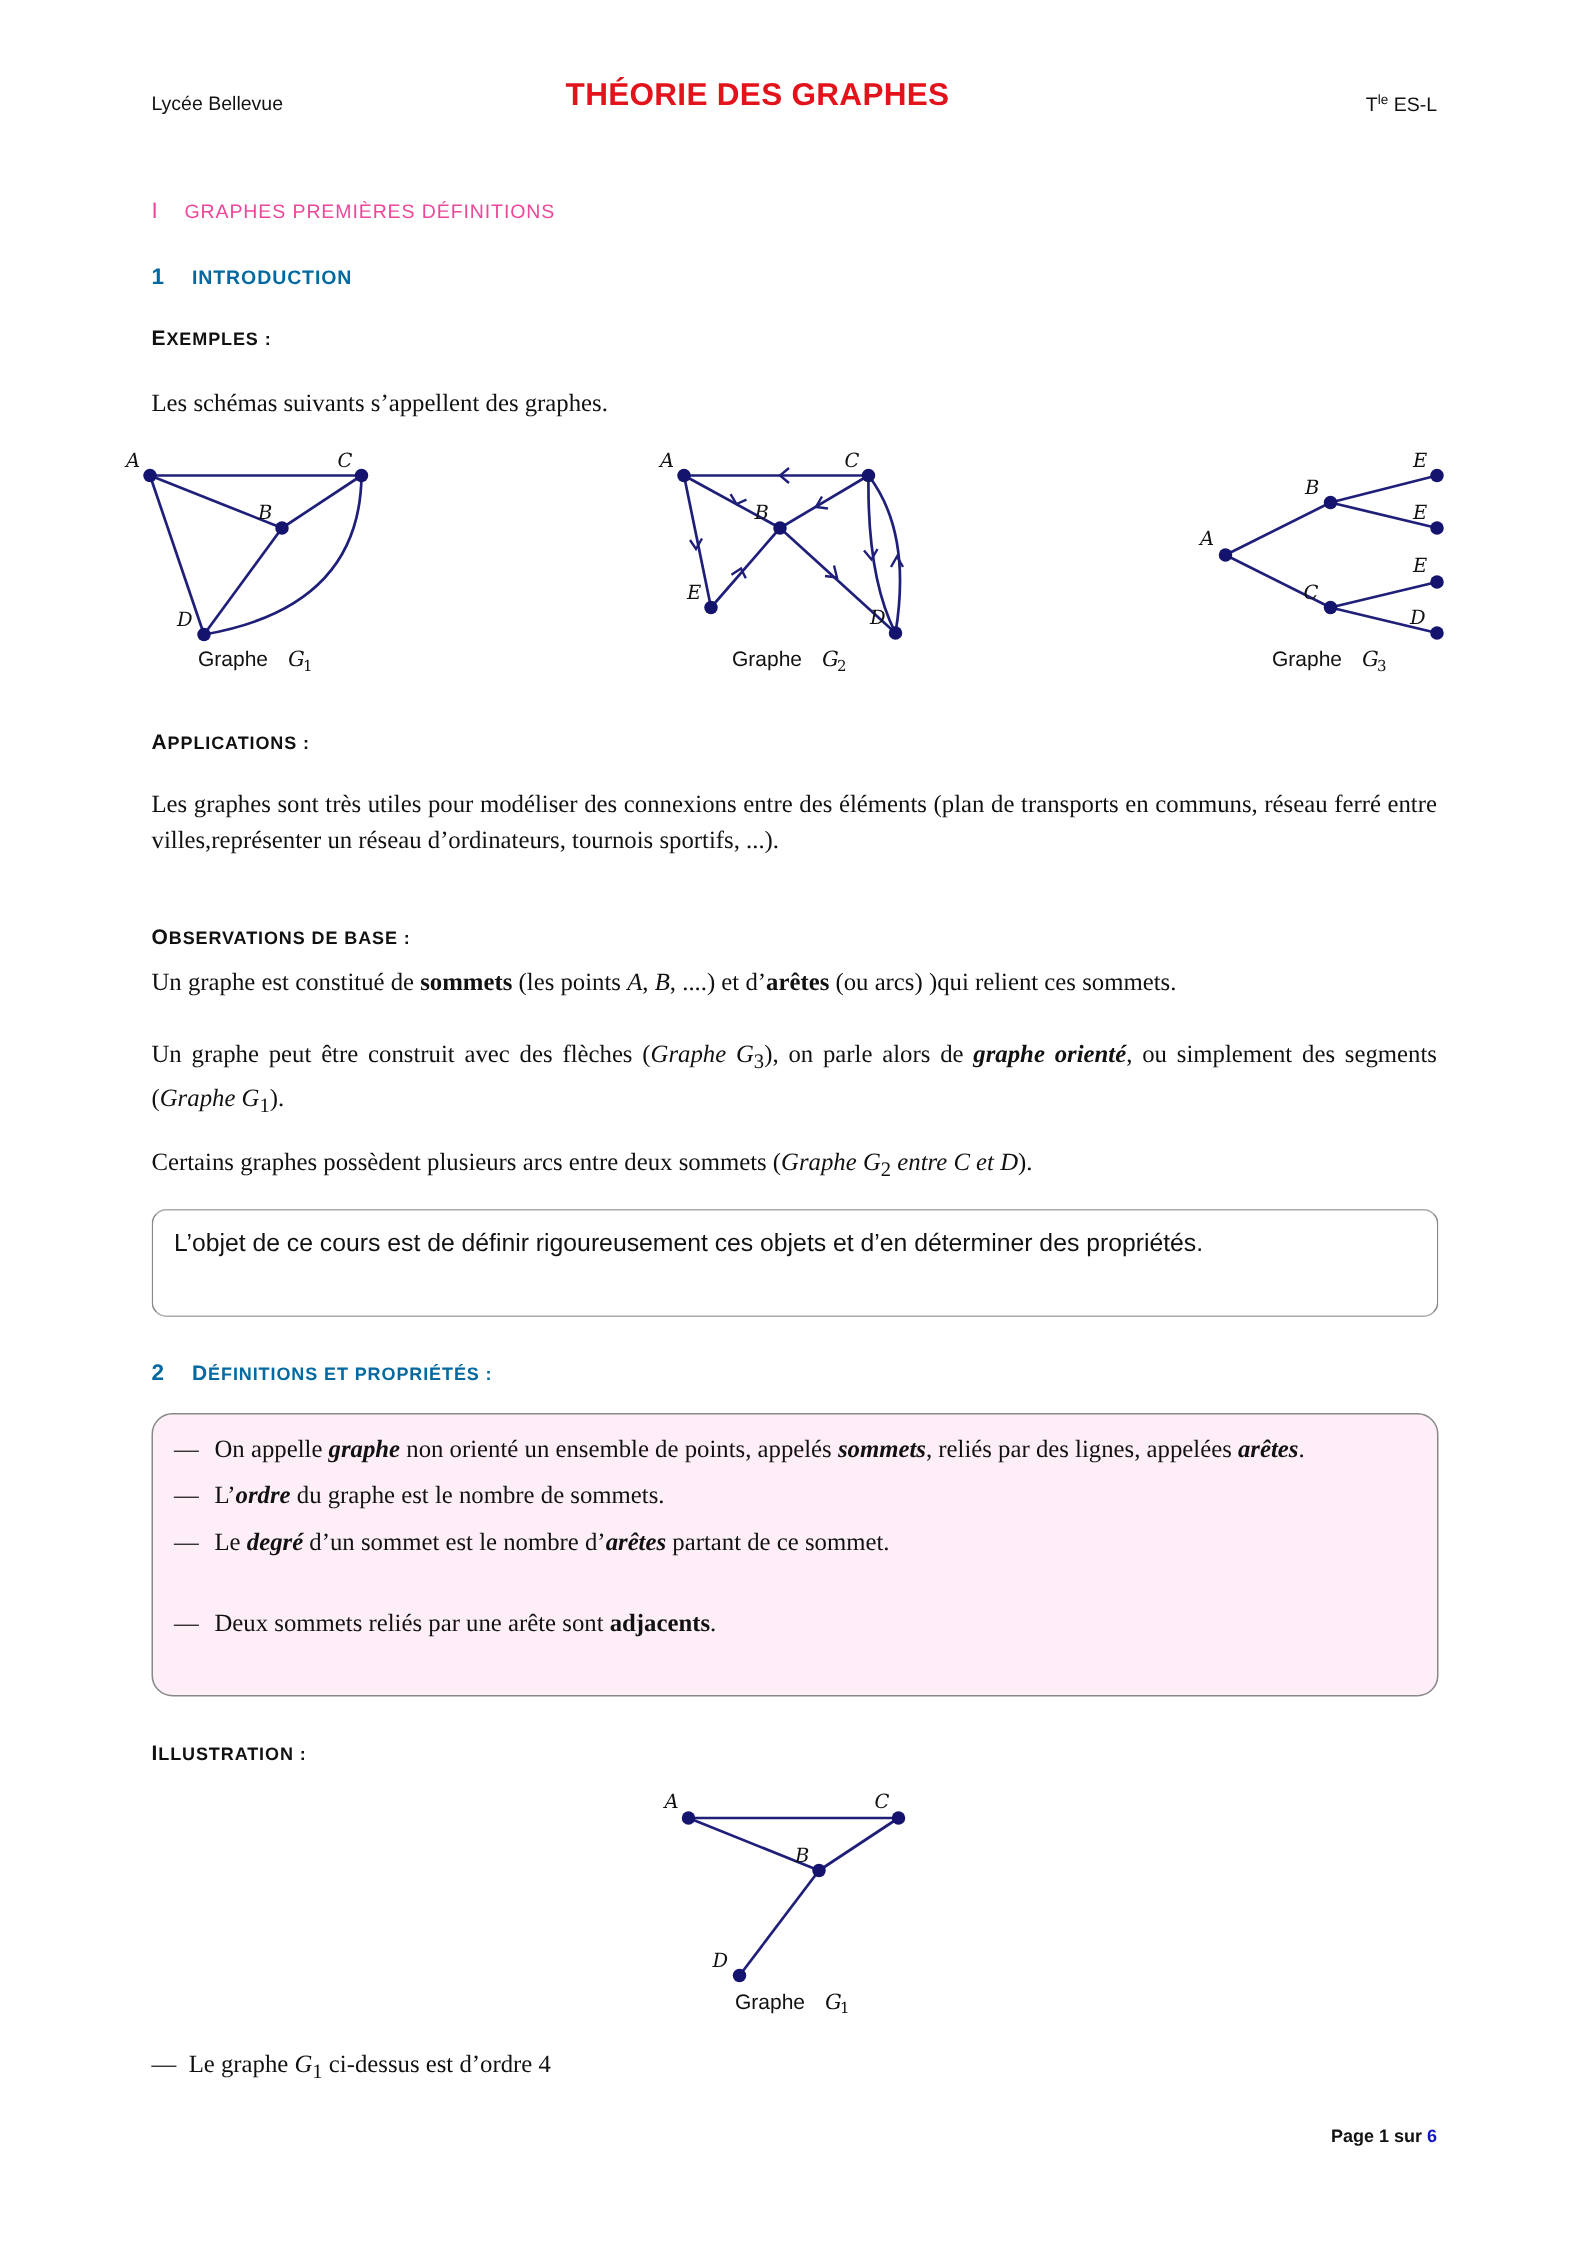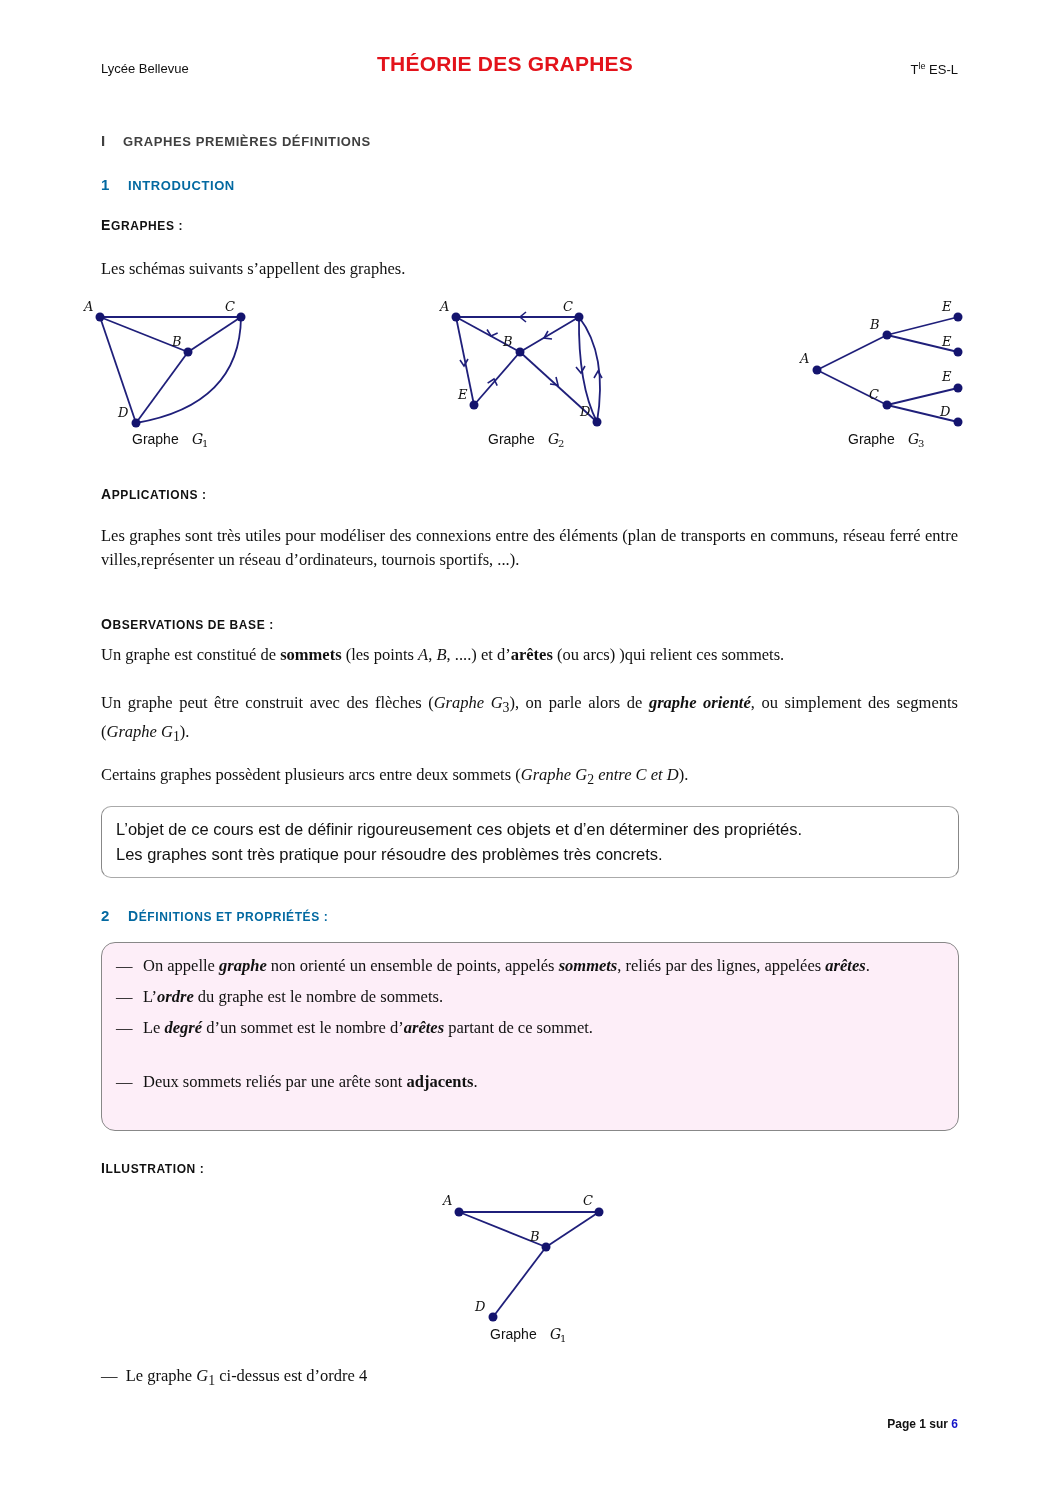--- a/index.html
+++ b/index.html
@@ -3,21 +3,21 @@
 <meta charset="utf-8">
 <style>
   html, body { margin: 0; padding: 0; background: #fff; }
   body { width: 1058px; height: 1497px; position: relative; overflow: hidden; color: #111; }
   .sans { font-family: "Liberation Sans", sans-serif; }
   .abs { position: absolute; }
   .hdr-left { left: 101px; top: 61px; font-size: 13px; }
   .hdr-title { left: 0; width: 1010px; top: 52px; text-align: center; font-size: 21px; font-weight: bold; color: #e3131b; letter-spacing: 0.2px; }
   .hdr-right { right: 100px; top: 61px; font-size: 13px; }
   .hdr-right sup { font-size: 9px; vertical-align: 5px; }
-  .sec-h1 { left: 101px; top: 132px; font-size: 13px; font-weight: bold; color: #404040; letter-spacing: 0.6px; }
+  .sec-h1 { left: 101px; top: 132px; font-size: 13px; font-weight: normal; color: #ec4899; letter-spacing: 0.6px; }
   .sec-h1 .num { display: inline-block; width: 22px; font-size: 15px; }
   .sec-h2 { font-size: 13px; font-weight: bold; color: #0369a1; letter-spacing: 0.6px; left: 101px; }
   .sec-h2 .num { display: inline-block; width: 27px; font-size: 15px; }
   .sub-h { left: 101px; font-size: 12px; font-weight: bold; letter-spacing: 0.6px; color: #111; }
   .sub-h .big { font-size: 14px; }
   .para { left: 101px; width: 857px; font-size: 16.5px; line-height: 24px; text-align: justify; font-family: "Liberation Serif", serif; }
   .para i, .box i { font-style: italic; }
   .box1 { left: 101px; top: 806px; width: 856px; height: 70px; border-radius: 10px; border-left: 1px solid #888; border-right: 1px solid #888; border-top: 1px solid #aaa; border-bottom: 1px solid #aaa; }
   .box1 .txt { position: absolute; left: 14px; top: 10px; font-family: Liberation Sans, sans-serif; font-size: 16.5px; line-height: 25px; }
   .box2 { left: 101px; top: 942px; width: 856px; height: 187px; border-radius: 14px; background: #fdeef8; border: 1px solid #888; }
@@ -41,21 +41,21 @@
 <body>
 
 <div class="abs sans hdr-left">Lycée Bellevue</div>
 <div class="abs sans hdr-title">THÉORIE DES GRAPHES</div>
 <div class="abs sans hdr-right"><span>T</span><sup>le</sup><span> ES-L</span></div>
 
 <div class="abs sans sec-h1"><span class="num">I</span><span>GRAPHES PREMIÈRES DÉFINITIONS</span></div>
 
 <div class="abs sans sec-h2" style="top:176px;"><span class="num">1</span><span>INTRODUCTION</span></div>
 
-<div class="abs sans sub-h" style="top:217px;"><span class="big">E</span><span>GRAPHES :</span></div>
+<div class="abs sans sub-h" style="top:217px;"><span class="big">E</span><span>XEMPLES :</span></div>
 
 <div class="abs para" style="top:257px;">Les schémas suivants s’appellent des graphes.</div>
 
 <svg class="graph-svg" style="left:80px; top:295px;" width="200" height="165">
   <line class="edge" x1="20" y1="22" x2="161" y2="22"></line>
   <line class="edge" x1="20" y1="22" x2="108" y2="57"></line>
   <line class="edge" x1="161" y1="22" x2="108" y2="57"></line>
   <line class="edge" x1="20" y1="22" x2="56" y2="128"></line>
   <line class="edge" x1="108" y1="57" x2="56" y2="128"></line>
   <path class="edge" d="M161 22 Q160 110 56 128"></path>
@@ -138,21 +138,20 @@
 
 <div class="abs para" style="top:643px;"><span>Un graphe est constitué de </span><b>sommets</b><span> (les points </span><i>A</i><span>, </span><i>B</i><span>, ....) et d’</span><b>arêtes</b><span> (ou arcs) )qui relient ces sommets.</span></div>
 
 <div class="abs para" style="top:691px;"><span>Un graphe peut être construit avec des flèches (</span><i>Graphe G</i><sub>3</sub><span>), on parle alors de </span><b><i>graphe orienté</i></b><span>, ou simplement des segments (</span><i>Graphe G</i><sub>1</sub><span>).</span></div>
 
 <div class="abs para" style="top:763px;"><span>Certains graphes possèdent plusieurs arcs entre deux sommets (</span><i>Graphe G</i><sub>2</sub><i> entre C et D</i><span>).</span></div>
 
 <div class="abs box1">
   <div class="txt">
     <div>L’objet de ce cours est de définir rigoureusement ces objets et d’en déterminer des propriétés.</div>
-    <div>Les graphes sont très pratique pour résoudre des problèmes très concrets.</div>
   </div>
 </div>
 
 <div class="abs sans sec-h2" style="top:907px;"><span class="num">2</span><span style="font-size:14px">D</span><span style="font-size:12px">ÉFINITIONS ET PROPRIÉTÉS :</span></div>
 
 <div class="abs box2">
   <ul>
     <li><span class="dash">—</span><span>On appelle </span><b><i>graphe</i></b><span> non orienté un ensemble de points, appelés </span><b><i>sommets</i></b><span>, reliés par des lignes, appelées </span><b><i>arêtes</i></b><span>.</span></li>
     <li><span class="dash">—</span><span>L’</span><b><i>ordre</i></b><span> du graphe est le nombre de sommets.</span></li>
     <li><span class="dash">—</span><span>Le </span><b><i>degré</i></b><span> d’un sommet est le nombre d’</span><b><i>arêtes</i></b><span> partant de ce sommet.</span></li>

